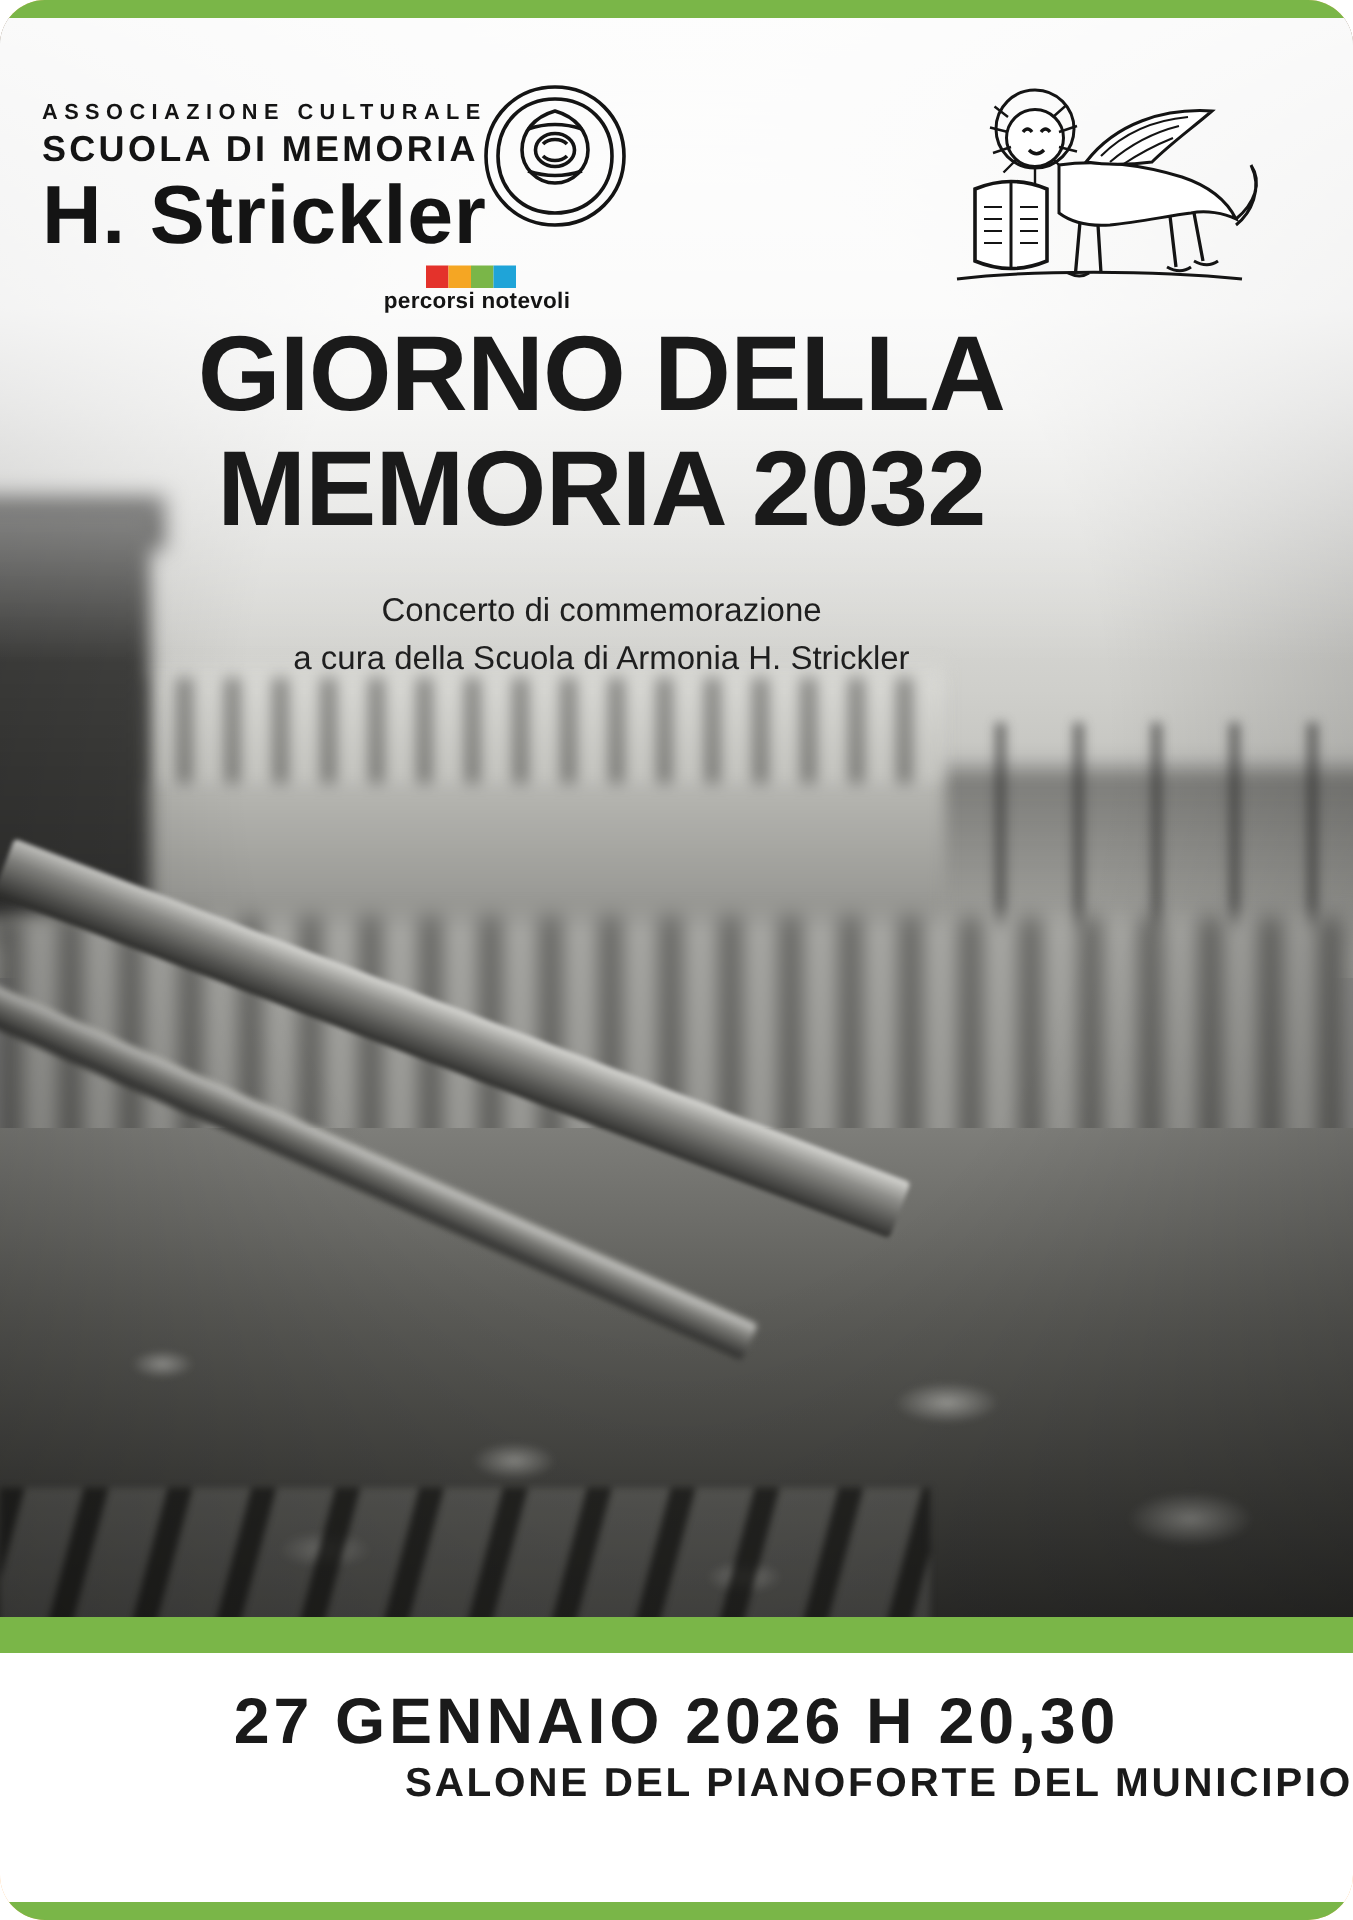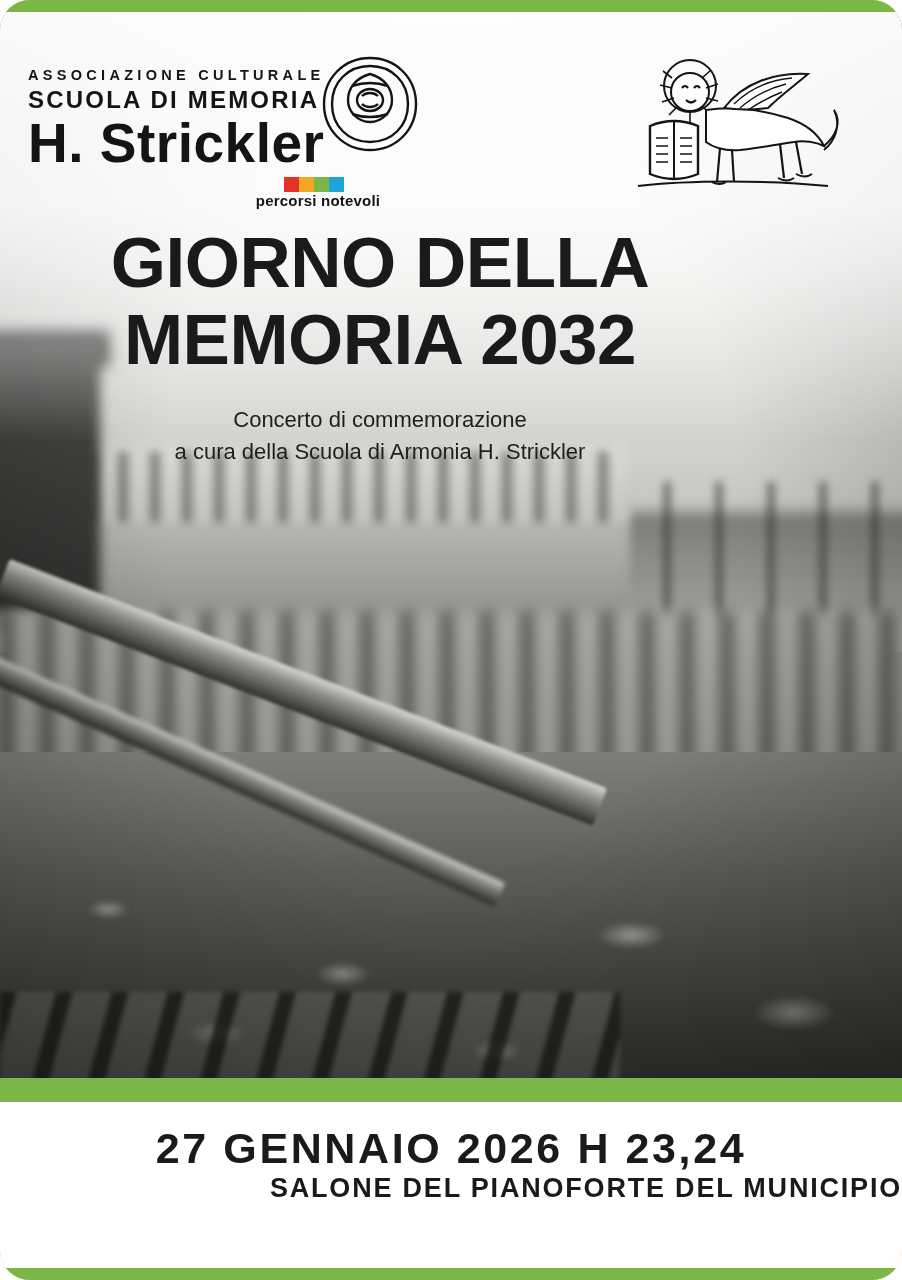--- a/index.html
+++ b/index.html
@@ -215,23 +215,24 @@
     left: 318px; top: 40px;
   }
   .lion {
     position: absolute;
     right: 58px; top: 40px;
   }
 
   
   .titles {
     position: absolute;
-    left: 0; top: 225px;
+    left: 0; top: 212px;
     width: 760px;
     text-align: center;
+    padding-left: 21px;
   }
   .title-main {
     font-size: 71px;
     font-weight: 800;
     color: #1a1a1a;
     letter-spacing: -0.5px;
     line-height: 1.08;
     margin: 0;
   }
   .subtitle {
@@ -375,18 +376,18 @@
     <div class="title-main">MEMORIA 2032</div>
     <div class="subtitle">
       <div>Concerto di commemorazione</div>
       <div>a cura della Scuola di Armonia H. Strickler</div>
     </div>
   </div>
 
   <div class="bar-mid"></div>
 
   <div class="footer">
-    <div class="footer-date">27 GENNAIO 2026 H 23,24</div>
+    <div class="footer-date">27 GENNAIO 2026 H 20,30</div>
     <div class="footer-place">SALONE DEL PIANOFORTE DEL MUNICIPIO</div>
   </div>
 
   <div class="bar-bottom"></div>
 </div>
 
 </body></html>

